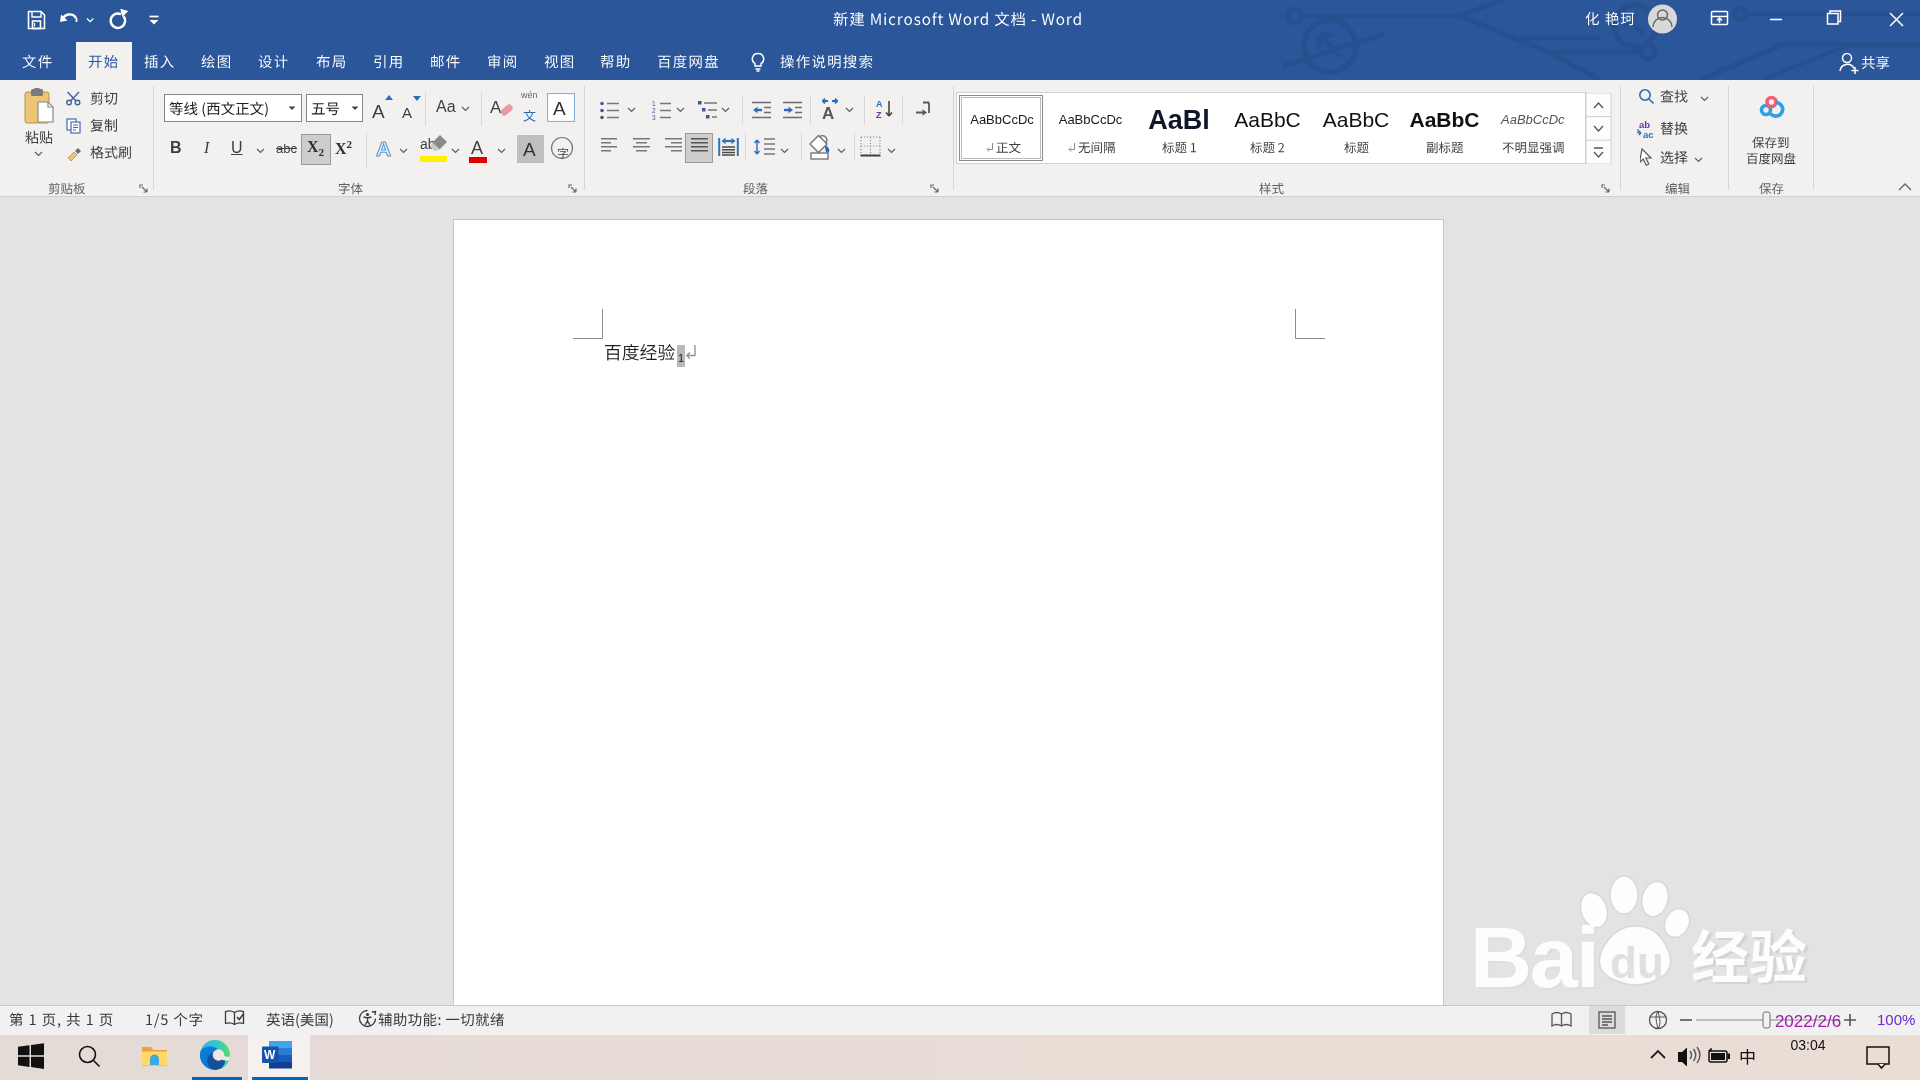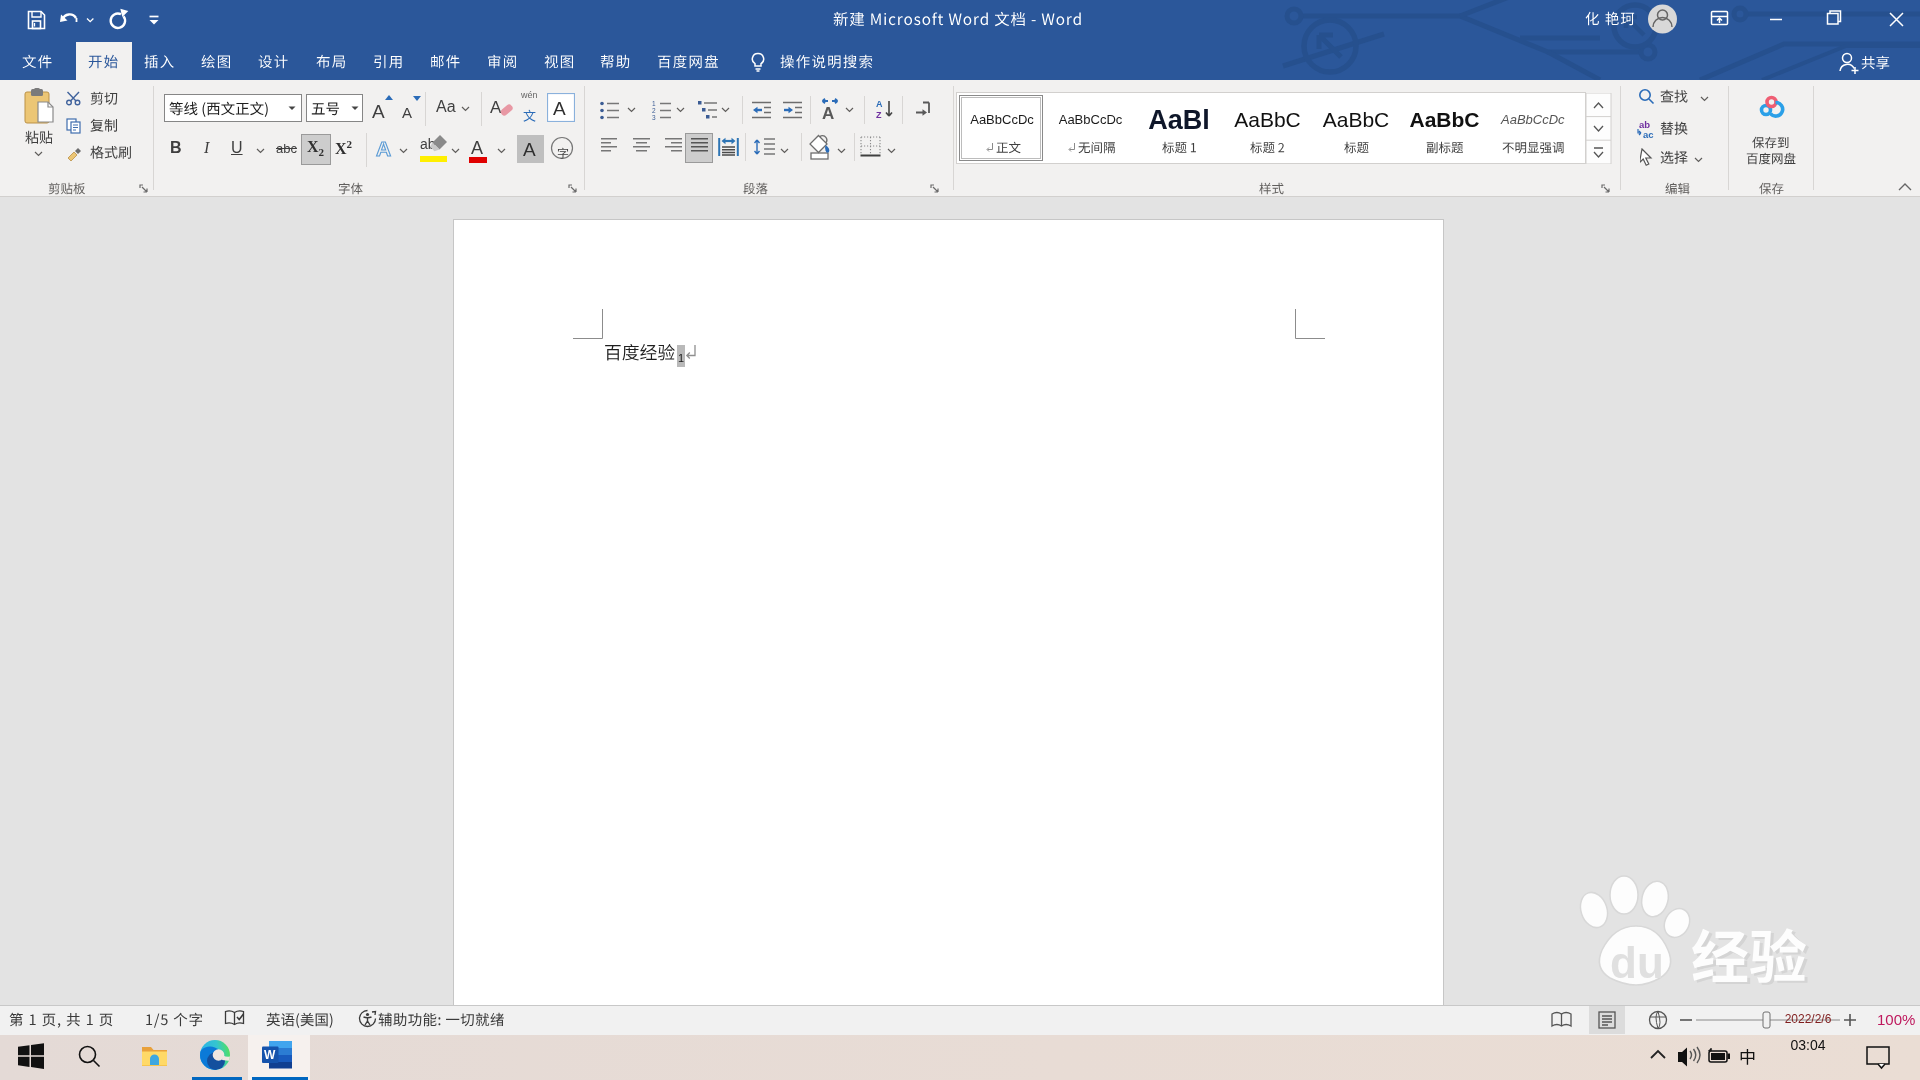--- a/index.html
+++ b/index.html
@@ -523,20 +523,21 @@
     </svg>
 <svg class="abs" style="left:1464px;top:855px" width="380" height="150" viewBox="0 0 380 150">
 <g fill="#fdfdfd" stroke="#d8d8d8" stroke-width="1.5">
 <ellipse cx="130" cy="55" rx="13" ry="18" transform="rotate(-18 130 55)"></ellipse>
 <ellipse cx="160" cy="40" rx="14" ry="19"></ellipse>
 <ellipse cx="191" cy="44" rx="13" ry="18" transform="rotate(14 191 44)"></ellipse>
 <ellipse cx="213" cy="68" rx="12" ry="15" transform="rotate(28 213 68)"></ellipse>
 <path d="M138 95 q12 -24 34 -24 q22 0 32 24 q8 18 -8 28 q-12 7 -24 7 q-12 0 -26 -7 q-16 -10 -8 -28 z"></path>
 </g>
 </svg>
+<div class="lat" style="left:1470px;top:908px;font-size:86px;font-weight:bold;color:#fdfdfd;text-shadow:2px 2px 0 #dedede;letter-spacing:-2px">Bai</div>
 <div class="lat" style="left:1610px;top:938px;font-size:44px;font-weight:bold;color:#e0e0e0">du</div>
 <div id="statusbar"></div>
 <svg class="abs" style="left:224px;top:1010px" width="22" height="17" viewBox="0 0 22 17">
 <g stroke="#3a3a3a" stroke-width="1.3" fill="none">
 <path d="M10.5 2.5 q-4 -2.5 -9 -1 v12 q5 -1.5 9 1 q4 -2.5 9 -1 v-12 q-5 -1.5 -9 1 z"></path>
 <path d="M10.5 2.5 v12"></path>
 </g>
 <path d="M13 7 l2.2 2.5 L19.5 4" stroke="#3a3a3a" stroke-width="1.6" fill="none"></path>
 </svg>
 <svg class="abs" style="left:358px;top:1009px" width="19" height="19" viewBox="0 0 19 19">
@@ -563,21 +564,21 @@
 <circle cx="112" cy="14" r="8.5"></circle>
 <path d="M104 11 h16 M112 5.5 q-4 4 0 17 q4 -4 0 -17" stroke-width="1"></path>
 </g>
 </svg>
 <svg class="abs" style="left:1678px;top:1008px" width="180" height="24" viewBox="0 0 180 24">
 <path d="M2 12 h12" stroke="#555" stroke-width="1.6"></path>
 <path d="M18 12 h144" stroke="#8a8a8a" stroke-width="1"></path>
 <rect x="85" y="4" width="7" height="16" rx="2" fill="#f1f1f1" stroke="#707070"></rect>
 <path d="M166 12 h12 M172 6 v12" stroke="#555" stroke-width="1.6"></path>
 </svg>
-<div class="lat" style="left:1877px;top:1011px;font-size:15px;color:#be185d">100%</div>
+<div class="lat" style="left:1877px;top:1011px;font-size:15px;color:#6d28d9">100%</div>
 <div id="taskbar"></div>
 <div class="abs" style="left:248px;top:1035px;width:62px;height:45px;background:#f6f1ee"></div>
 <div class="abs" style="left:192px;top:1077px;width:50px;height:3px;background:#0067c0"></div>
 <div class="abs" style="left:252px;top:1077px;width:56px;height:3px;background:#0067c0"></div>
 <svg class="abs" style="left:18px;top:1043px" width="26" height="26" viewBox="0 0 26 26">
 <g fill="#111">
 <path d="M0 3.8 L11.5 2.2 V12.3 H0 Z"></path>
 <path d="M13 2 L26 0.2 V12.3 H13 Z"></path>
 <path d="M0 13.8 H11.5 V23.9 L0 22.3 Z"></path>
 <path d="M13 13.8 H26 V25.9 L13 24.1 Z"></path>
@@ -632,21 +633,21 @@
 <g>
         <rect x="64" y="10" width="18" height="11" rx="2" fill="none" stroke="#111" stroke-width="1.5"></rect>
         <rect x="66" y="12" width="14" height="7" fill="#111"></rect>
         <rect x="82.5" y="12.5" width="2.5" height="5.5" fill="#111"></rect>
         <path d="M63.5 10 l3.5 -2.5 M66 10 v-3" stroke="#111" stroke-width="1.3" fill="none"></path>
       </g>
 <rect x="222" y="6" width="22" height="17" fill="none" stroke="#111" stroke-width="1.5"></rect>
 <path d="M233 23 l3.5 4 l3.5 -4" fill="#fff" stroke="#111" stroke-width="1.5"></path>
 </svg>
 <div class="lat" style="left:1808px;top:1037px;transform:translateX(-50%);font-size:14px;color:#111">03:04</div>
-<div class="lat" style="left:1808px;top:1012px;transform:translateX(-50%);font-size:12px;color:#7f1d1d">2022/2/6</div>
+<div class="lat" style="left:1808px;top:1012px;transform:translateX(-50%);font-size:17px;color:#a21caf">2022/2/6</div>
 <svg class="t " style="left:833.0px;top:11.0px" width="251.9" height="19.4">
       <g transform="translate(0,13.95) scale(0.01550,-0.01550)" fill="#ffffff">
         <use href="#g65B0" x="0"></use>
         <use href="#g5EFA" x="1048"></use>
         <use href="#g004D" x="2369"></use>
         <use href="#g0069" x="3230"></use>
         <use href="#g0063" x="3553"></use>
         <use href="#g0072" x="4111"></use>
         <use href="#g006F" x="4548"></use>
         <use href="#g0073" x="5202"></use>

